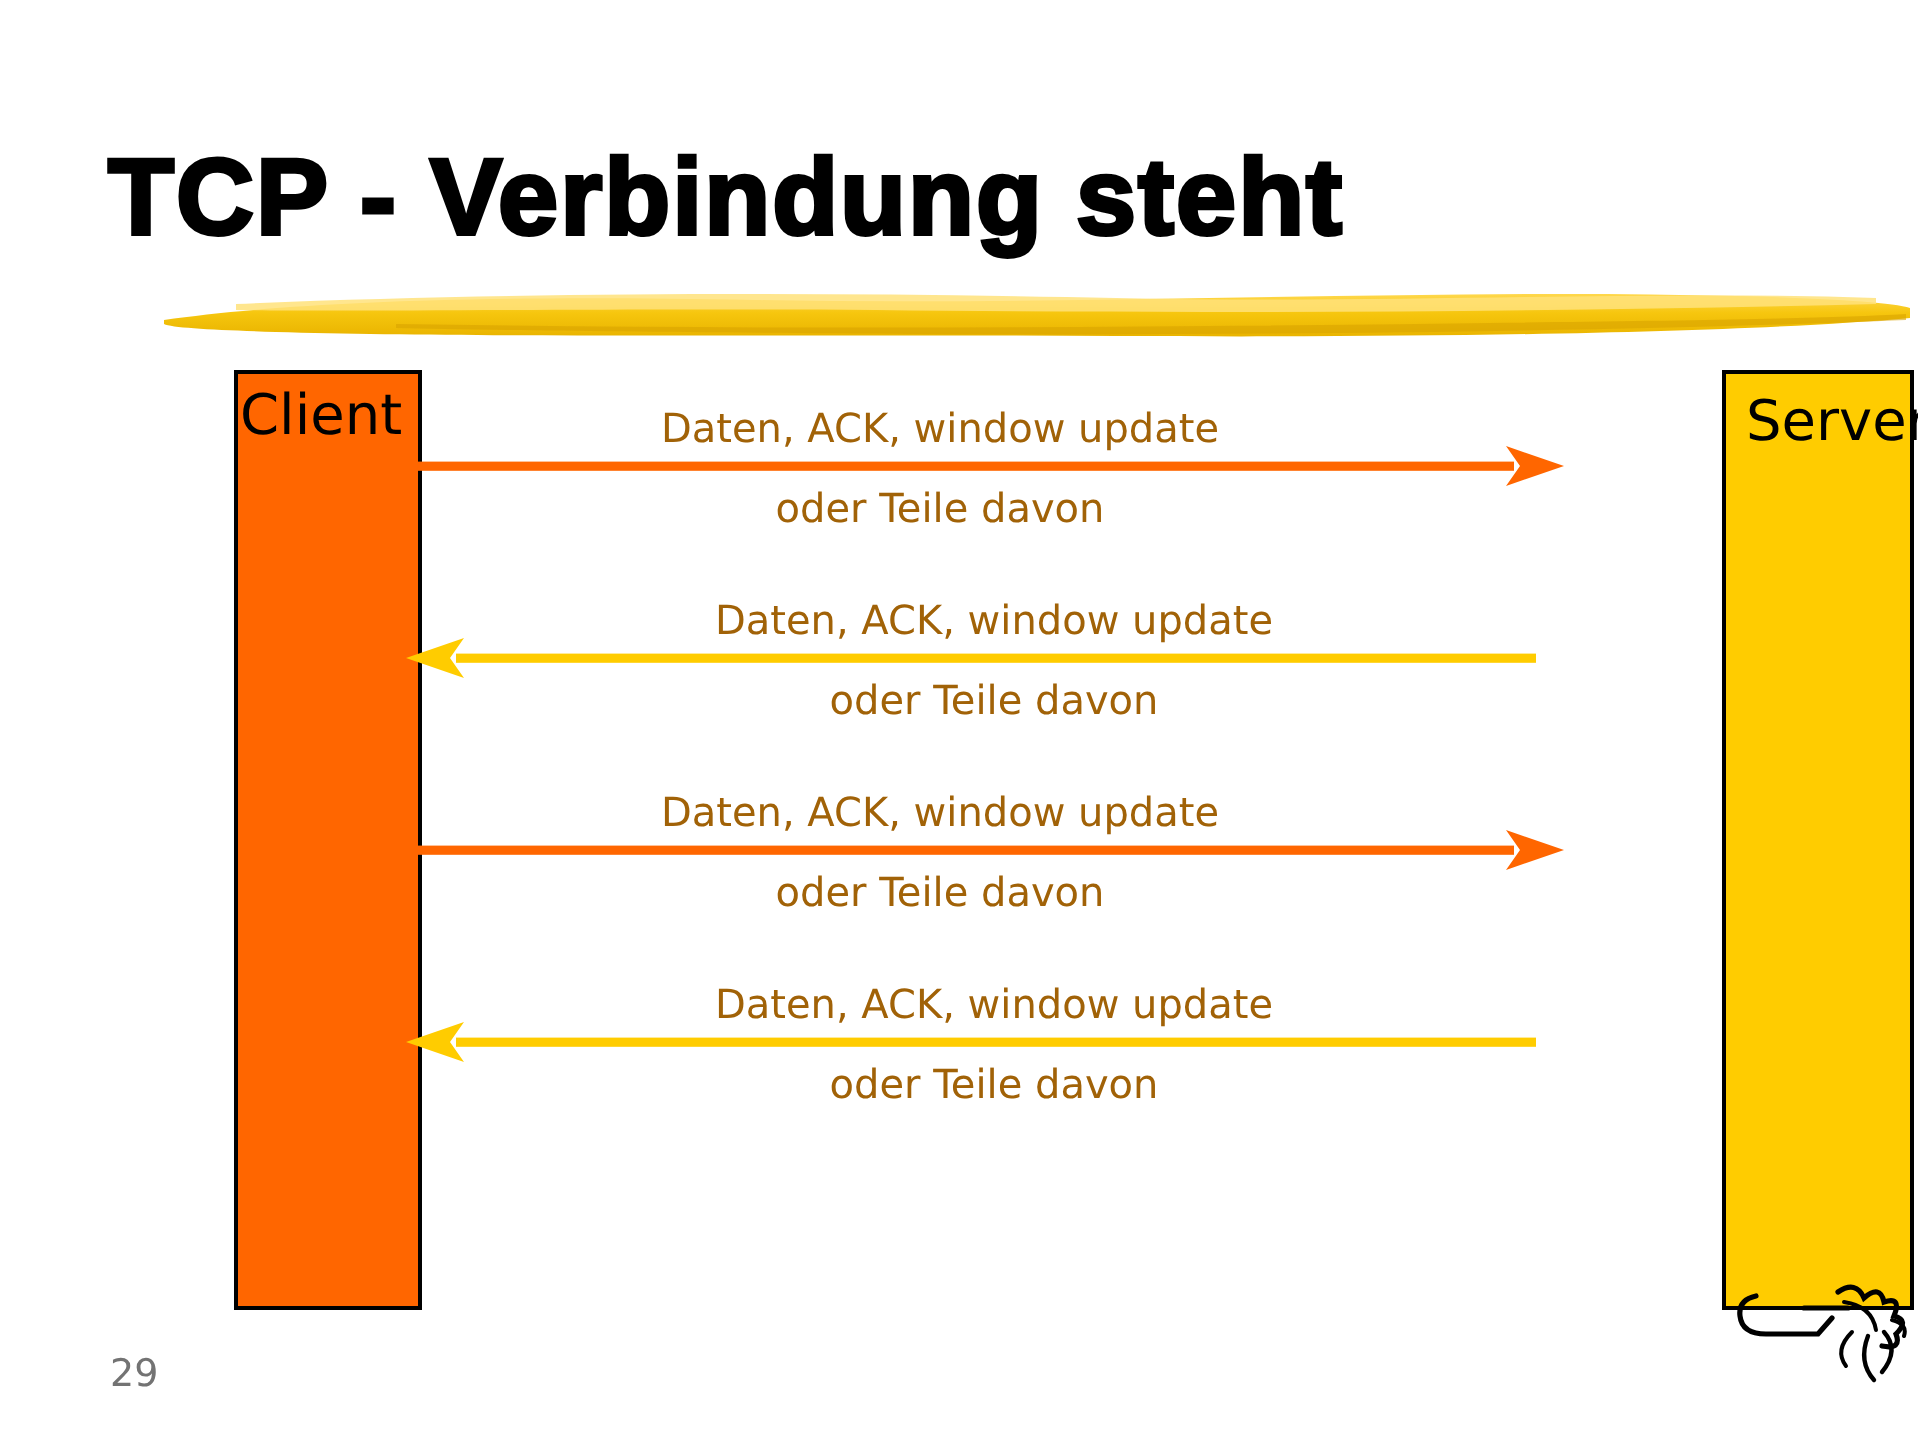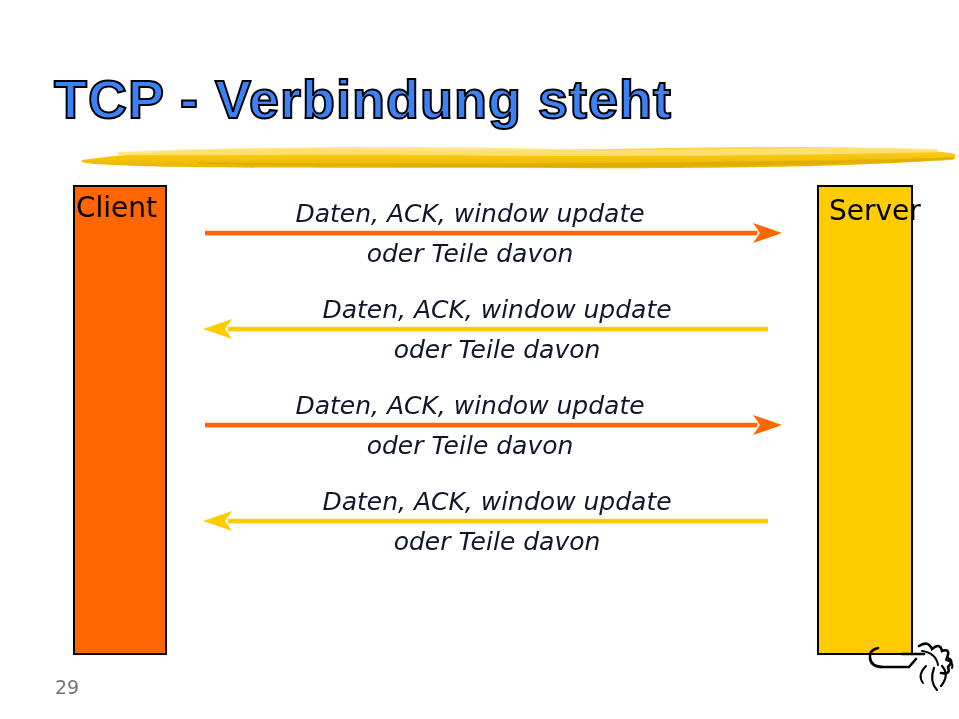--- a/index.html
+++ b/index.html
@@ -7,39 +7,39 @@
     position:relative;
     width:959px;height:719px;
     background:#ffffff;
     overflow:hidden;
     font-family:"DejaVu Sans","Liberation Sans",sans-serif;
   }
   .title{
     position:absolute;left:54px;top:68px;
     margin:0;
     font-family:"Liberation Sans","DejaVu Sans",sans-serif;
-    font-size:54px;font-weight:bold;color:#3b82f6;
+    font-size:54px;font-weight:bold;color:#000000;
     letter-spacing:1px;white-space:nowrap;
     -webkit-text-stroke:2px #000;
   }
   .brush{position:absolute;left:78px;top:138px;}
   .node{
     position:absolute;top:185px;width:94px;height:470px;
-    border:2px solid #000;box-sizing:border-box;
+    border:2px solid #000;box-sizing:border-box;margin-left:44px;
   }
   .node-client{left:73px;}
   .node-server{left:817px;width:96px;}
   .node-label{
     display:block;margin-top:6px;padding-left:1px;
     font-size:28px;color:#000;white-space:nowrap;line-height:30px;
   }
   .node-server .node-label{margin-top:9px;padding-left:10px;text-align:right;}
   .msg-line{
     position:absolute;width:600px;text-align:center;
-    font-size:25px;line-height:28px;color:#0f172a;white-space:nowrap;font-style:italic;
+    font-size:20px;line-height:28px;color:#a16207;white-space:nowrap;
   }
   .arrow{position:absolute;display:block;}
   .pagenum{
     position:absolute;left:55px;top:676px;
     font-size:19px;color:#737373;
   }
   .signature{position:absolute;left:864px;top:642px;}
 </style>
 </head>
 <body>

